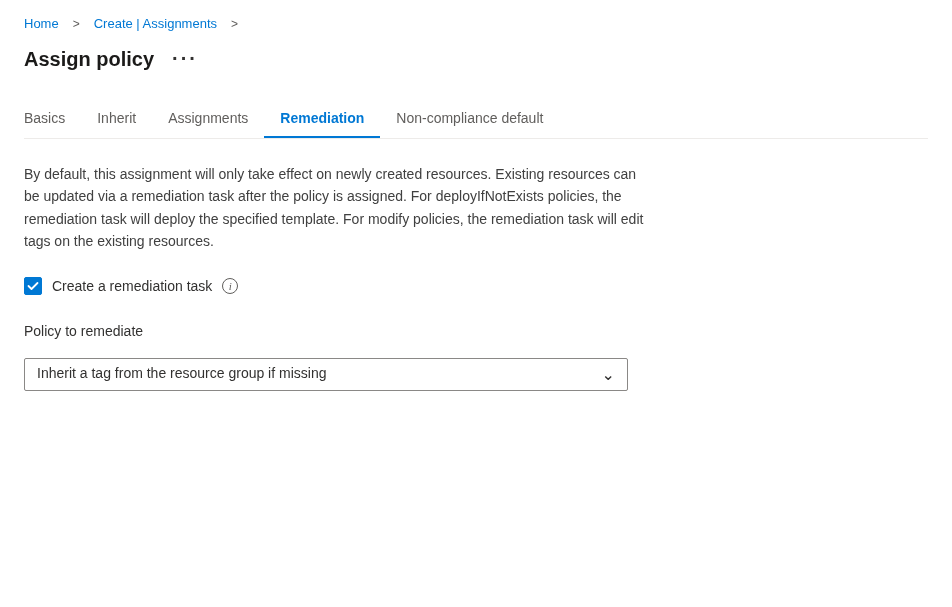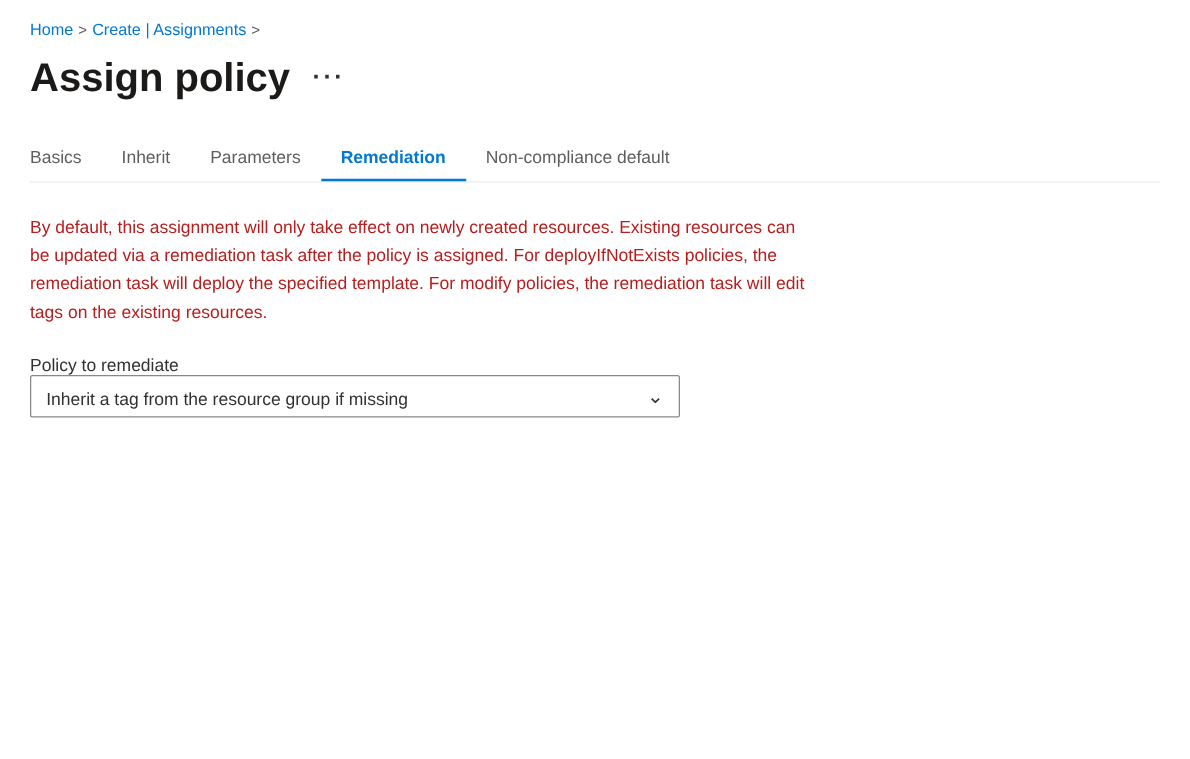--- a/index.html
+++ b/index.html
@@ -20,21 +20,21 @@
 
     .page-container {
       padding: 16px 24px 24px 24px;
       max-width: 952px;
     }
 
     
     .breadcrumb {
       display: flex;
       align-items: center;
-      gap: 4px;
+      gap: 14px;
       font-size: 13px;
       margin-bottom: 12px;
     }
 
     .breadcrumb a {
       color: #0078d4;
       text-decoration: none;
     }
 
     .breadcrumb-separator {
@@ -44,21 +44,21 @@
 
     
     .page-title-row {
       display: flex;
       align-items: center;
       gap: 12px;
       margin-bottom: 28px;
     }
 
     .page-title {
-      font-size: 32px;
+      font-size: 20px;
       font-weight: 600;
       color: #1b1a19;
       line-height: 1.2;
     }
 
     .more-options-btn {
       background: none;
       border: none;
       cursor: pointer;
       color: #323130;
@@ -111,21 +111,21 @@
       background: #0078d4;
     }
 
     .tab:first-child.active::after {
       left: 0;
     }
 
     
     .description-text {
       font-size: 14px;
-      color: #b91c1c;
+      color: #404040;
       line-height: 1.6;
       max-width: 620px;
       margin-bottom: 24px;
     }
 
     
     .checkbox-row {
       display: flex;
       align-items: center;
       gap: 10px;
@@ -172,31 +172,31 @@
     }
 
     
     .field-section {
       margin-bottom: 16px;
     }
 
     .field-label {
       font-size: 14px;
       color: #323130;
-      margin-bottom: 0;
+      margin-bottom: 19px;
     }
 
     .dropdown-control {
       display: flex;
-      align-items: flex-end;
+      align-items: flex-start;
       justify-content: space-between;
       border: 1px solid #8a8886;
       border-radius: 2px;
       padding: 6px 12px;
-      width: 520px;
+      width: 604px;
       cursor: pointer;
       background: #ffffff;
       min-height: 32px;
     }
 
     .dropdown-value {
       font-size: 14px;
       color: #323130;
     }
 
@@ -218,29 +218,38 @@
   </nav>
 
   <div class="page-title-row">
     <h1 class="page-title">Assign policy</h1>
     <button class="more-options-btn">···</button>
   </div>
 
   <div class="tabs-container">
     <button class="tab">Basics</button>
     <button class="tab">Inherit</button>
-    <button class="tab">Parameters</button>
+    <button class="tab">Assignments</button>
     <button class="tab active">Remediation</button>
     <button class="tab">Non-compliance default</button>
   </div>
 
   <div class="remediation-content">
 
     <p class="description-text">By default, this assignment will only take effect on newly created resources. Existing resources can be updated via a remediation task after the policy is assigned. For deployIfNotExists policies, the remediation task will deploy the specified template. For modify policies, the remediation task will edit tags on the existing resources.</p>
 
+    <div class="checkbox-row">
+      <div class="checkbox-wrapper">
+        <svg viewBox="0 0 12 12" fill="none" xmlns="http://www.w3.org/2000/svg">
+          <path d="M1.5 6L4.5 9L10.5 3" stroke="white" stroke-width="1.8" stroke-linecap="round" stroke-linejoin="round"></path>
+        </svg>
+      </div>
+      <span class="checkbox-label">Create a remediation task</span>
+      <div class="info-icon">i</div>
+    </div>
 
     <div class="field-section">
       <div class="field-label">Policy to remediate</div>
       <div class="dropdown-control">
         <span class="dropdown-value">Inherit a tag from the resource group if missing</span>
         <span class="chevron-down">⌄</span>
       </div>
     </div>
 
   </div>

